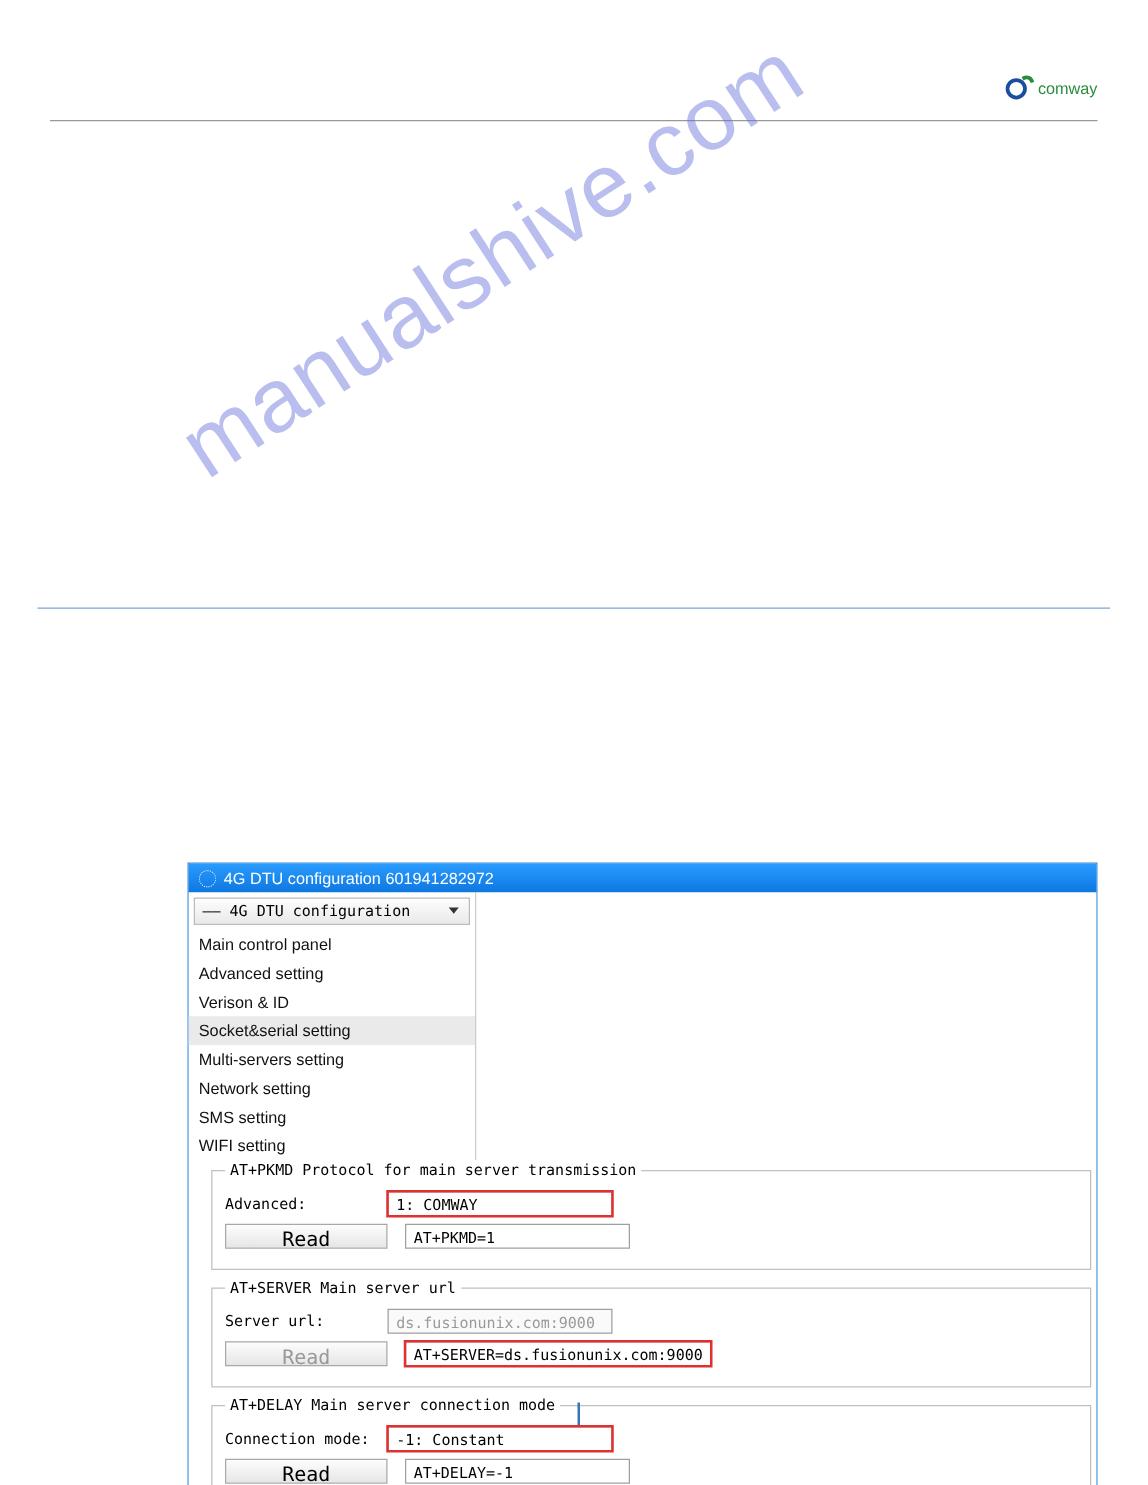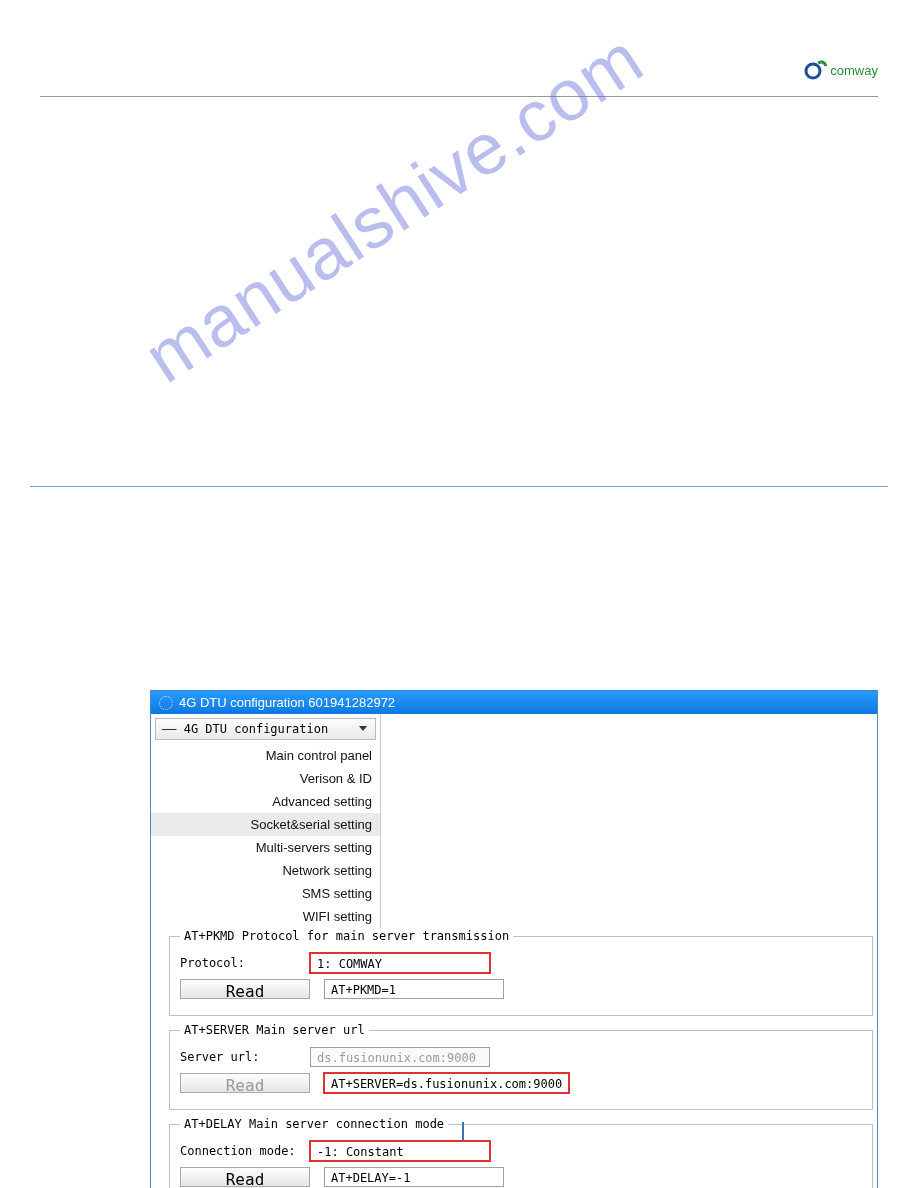--- a/index.html
+++ b/index.html
@@ -99,21 +99,20 @@
     width: 0; height: 0;
     border-left: 4px solid transparent;
     border-right: 4px solid transparent;
     border-top: 5px solid #333;
   }
   .sidebar-item {
     padding: 4px 8px;
     font-size: 13px;
     color: #111;
     cursor: default;
-    text-align: right;
   }
   .sidebar-item.selected {
     background: #eaeaea;
   }
   .panel-area {
     flex: 1;
     padding: 8px 4px 4px 18px;
     font-family: "SimSun", monospace;
     overflow: hidden;
   }
@@ -208,35 +207,35 @@
     <span>4G DTU configuration 601941282972</span>
   </div>
   <div class="app-body">
     <div class="sidebar">
       <div class="sidebar-header">
         <span>—— 4G DTU configuration</span>
         <span class="arrow"></span>
       </div>
       <div id="sidebar-list">
           <div class="sidebar-item">Main control panel</div>
+          <div class="sidebar-item">Advanced setting</div>
           <div class="sidebar-item">Verison &amp; ID</div>
-          <div class="sidebar-item">Advanced setting</div>
           <div class="sidebar-item selected">Socket&amp;serial setting</div>
           <div class="sidebar-item">Multi-servers setting</div>
           <div class="sidebar-item">Network setting</div>
           <div class="sidebar-item">SMS setting</div>
           <div class="sidebar-item">WIFI setting</div>
         </div>
     </div>
     <div class="panel-area">
       <div id="groups">
           <div class="group">
             <div class="group-title">AT+PKMD Protocol for main server transmission</div>
             <div class="row">
-              <div class="label">Protocol:</div>
+              <div class="label">Advanced:</div>
               <div class="field hl-red">1: COMWAY</div>
             </div>
             <div class="row">
               <div class="btn">Read</div>
               <div class="field">AT+PKMD=1</div>
             </div>
           </div>
           <div class="group">
             <div class="group-title">AT+SERVER Main server url</div>
             <div class="row">

